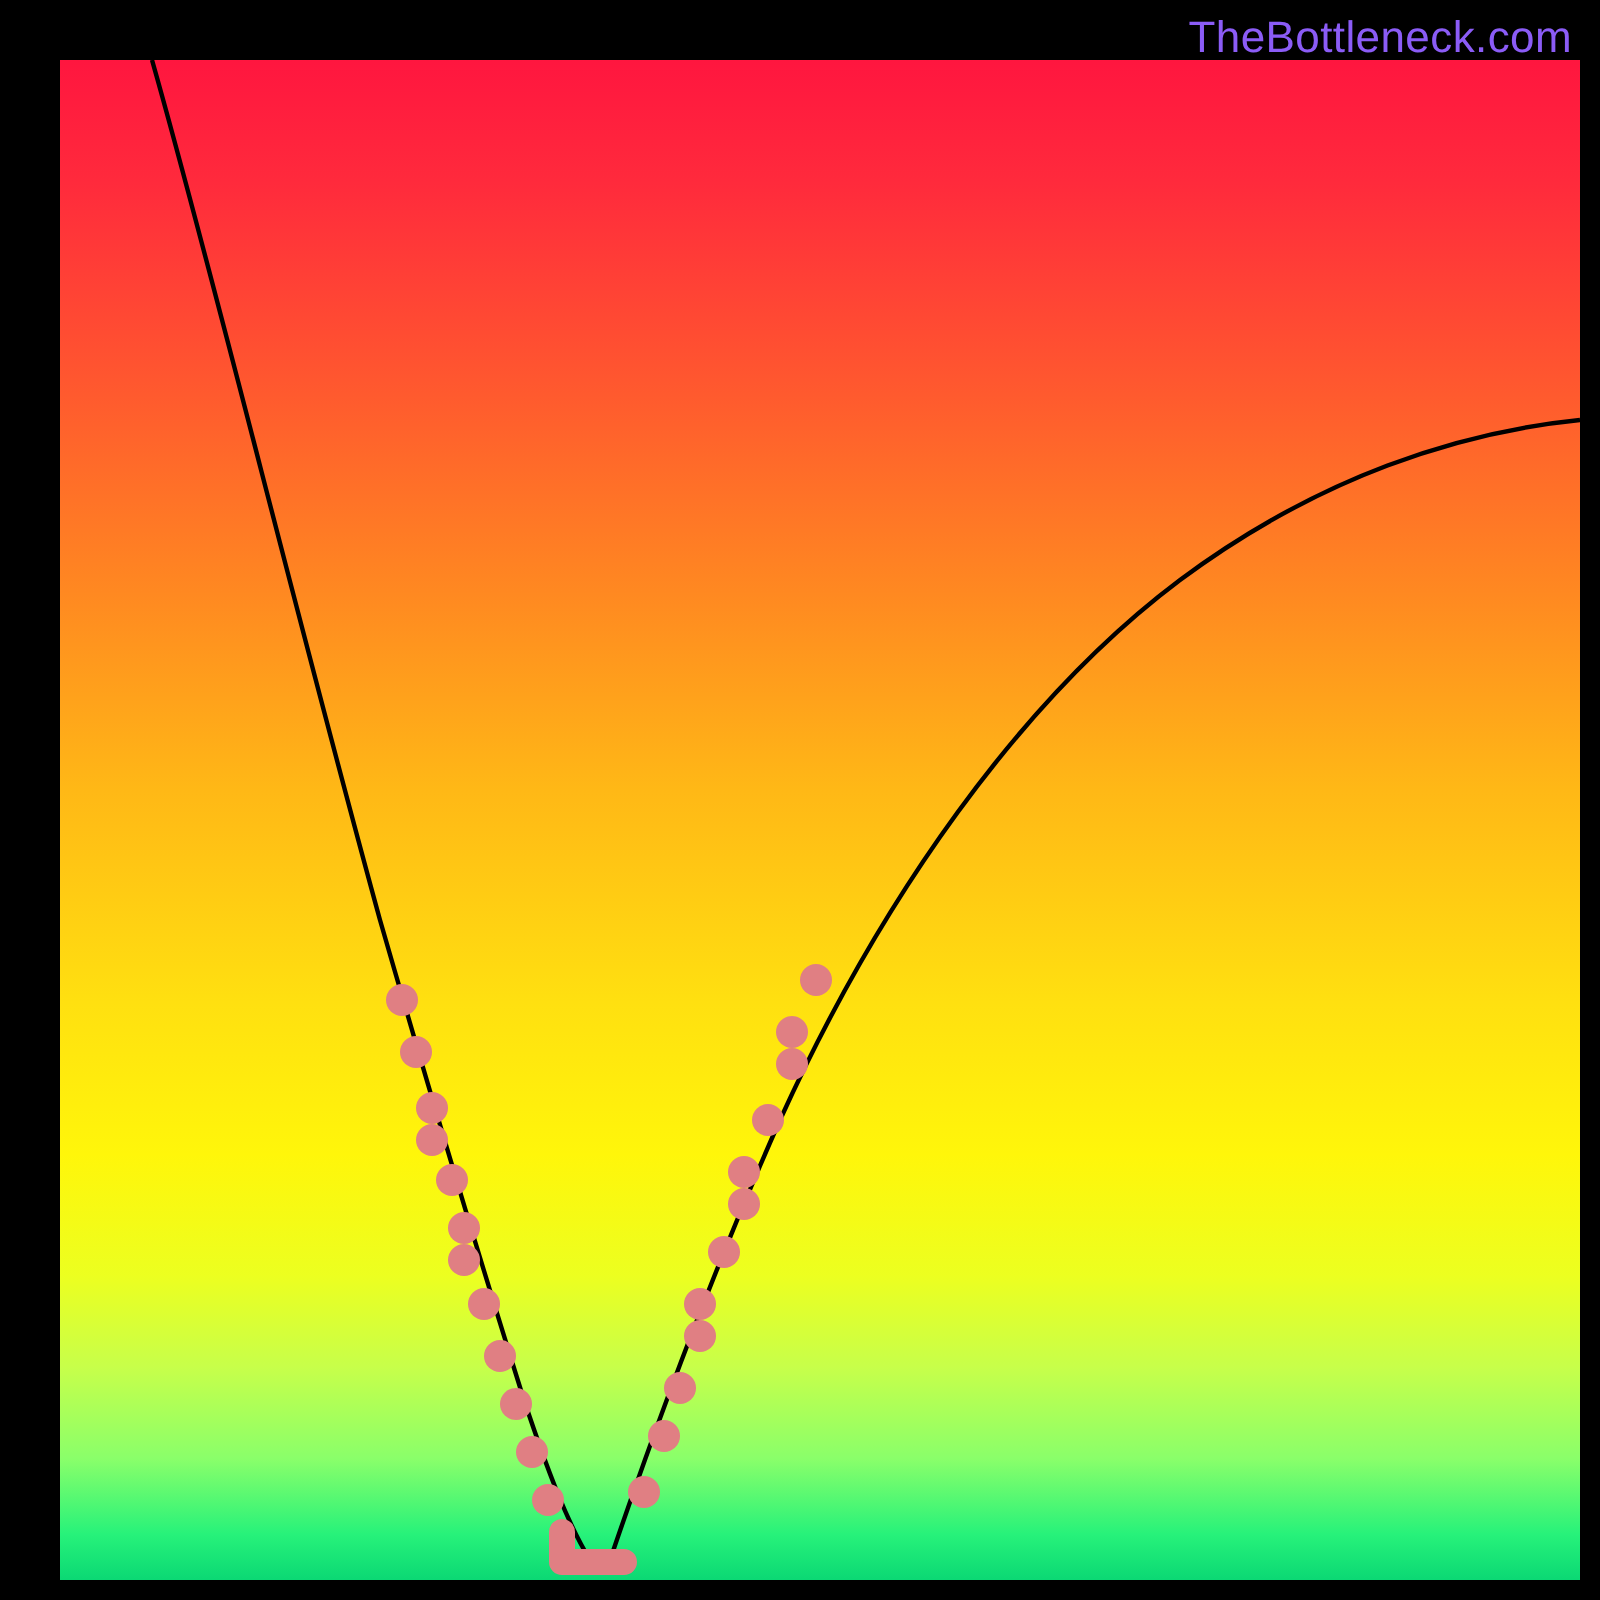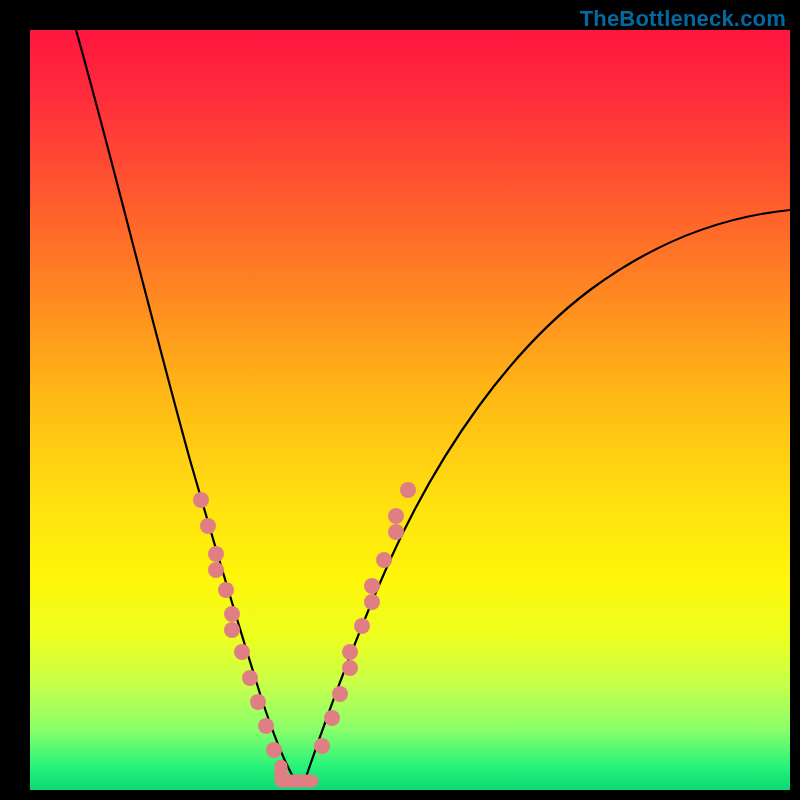--- a/index.html
+++ b/index.html
@@ -36,22 +36,22 @@
       #8aff6a 92%,
       #27f27a 97%,
       #0bd874 100%
     );
   }
   .watermark {
     position: absolute;
     top: 6px;
     right: 14px;
     font-size: 22px;
-    font-weight: 700;
-    color: #0369a1;
+    font-weight: 400;
+    color: #8b5cf6;
     letter-spacing: 0.2px;
   }
   svg.overlay {
     position: absolute;
     left: 0;
     top: 0;
     width: 760px;
     height: 760px;
   }
   .curve {

